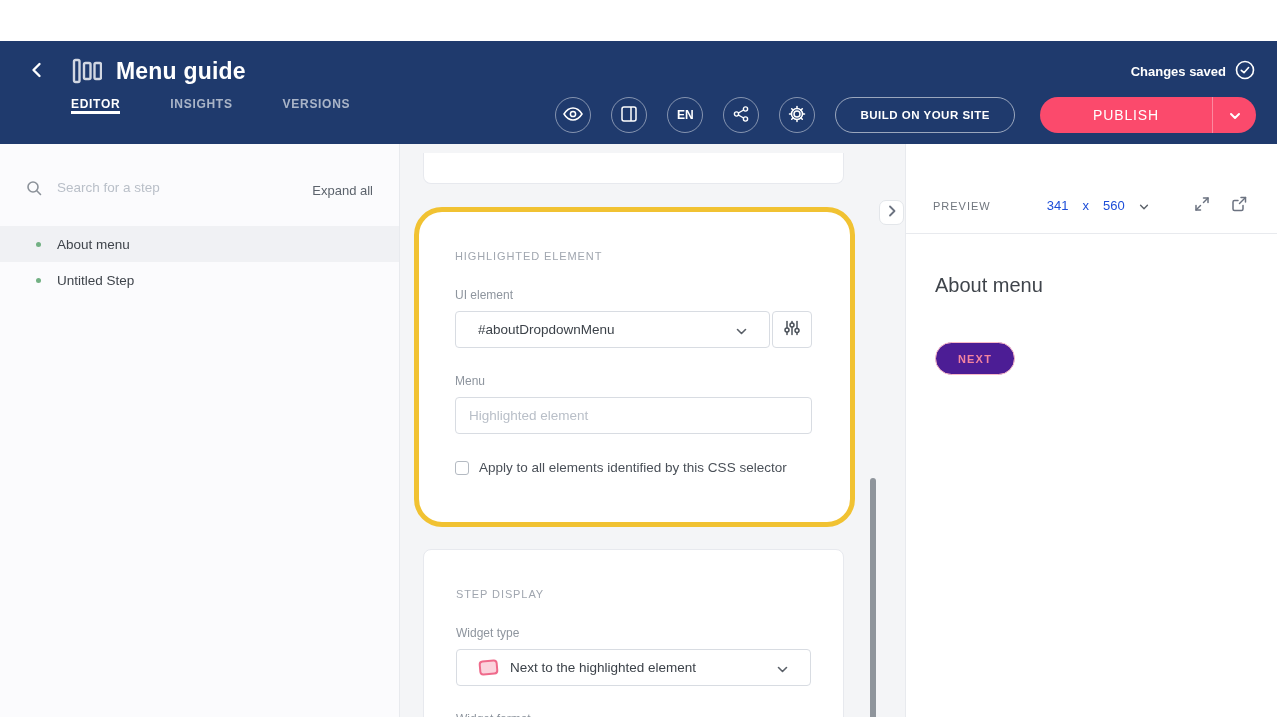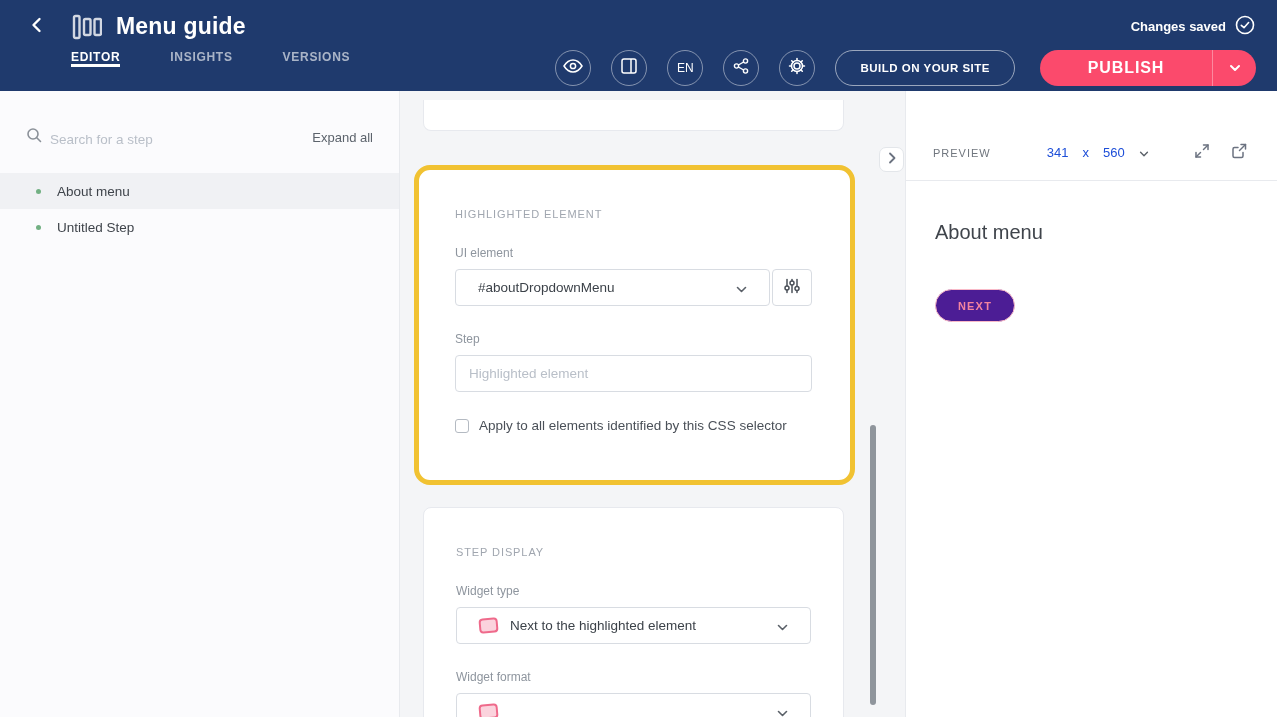--- a/index.html
+++ b/index.html
@@ -1,64 +1,64 @@
 <!DOCTYPE html>
 <html><head>
 <meta charset="utf-8">
 <style>
   * { margin:0; padding:0; box-sizing:border-box; }
   html,body { width:1277px; height:717px; overflow:hidden; background:#fff;
     font-family:"Liberation Sans", sans-serif; }
   .app { width:1277px; height:717px; display:flex; flex-direction:column; overflow:hidden; }
 
   
-  .topbar { background:#1f3a6d; color:#fff; height:91px; flex:none; display:flex; flex-direction:column; }
+  .topbar { background:#1f3a6d; color:#fff; height:103px; flex:none; display:flex; flex-direction:column;margin-top:41px; }
   .tb-row1 { height:56px; display:flex; align-items:center; padding:4px 22px 0 28px; }
   .back-btn { background:none; border:none; cursor:pointer; display:flex; align-items:center; }
   .logo { margin-left:26px; display:flex; align-items:center; }
   .tb-title { margin-left:14px; font-size:23px; font-weight:bold; letter-spacing:.2px; }
   .changes { margin-left:auto; display:flex; align-items:center; gap:9px; font-size:13px; font-weight:bold; }
   .tb-row2 { height:47px; display:flex; align-items:flex-start; padding:0 21px 0 71px; }
   .tabs { display:flex; gap:50px; padding-bottom:6px; }
   .tab { display:flex; align-items:center; font-size:12px; font-weight:bold; letter-spacing:.7px;
     color:rgba(255,255,255,.62); cursor:pointer; border-bottom:3px solid transparent; }
   .tab.active { color:#fff; border-bottom:3px solid #fff; }
   .tb-actions { margin-left:auto; display:flex; align-items:center; gap:20px; }
   .icon-circle { width:36px; height:36px; border-radius:50%; border:1px solid rgba(255,255,255,.45);
     background:transparent; color:#fff; display:flex; align-items:center; justify-content:center; cursor:pointer; flex:none; }
-  .lang-txt { font-size:12px; font-weight:normal; color:#fff; }
+  .lang-txt { font-size:12px; font-weight:bold; color:#fff; }
   .build-btn { height:36px; padding:0 24px; border-radius:18px; border:1px solid rgba(255,255,255,.55);
     background:transparent; color:#fff; font-size:11.5px; font-weight:bold; letter-spacing:.5px; cursor:pointer; }
   .publish-group { display:flex; height:36px; margin-left:5px; }
   .publish-main { background:#fb4a6c; color:#fff; border:none; border-radius:18px 0 0 18px; width:172px;
-    font-size:16px; font-weight:bold; letter-spacing:.9px; cursor:pointer; }
+    font-size:14px; font-weight:normal; letter-spacing:.9px; cursor:pointer; }
   .publish-caret { background:#fb4a6c; border:none; border-left:1px solid rgba(255,255,255,.35);
     border-radius:0 18px 18px 0; width:44px; display:flex; align-items:center; justify-content:center; cursor:pointer; }
 
   
   .body { flex:1; display:flex; min-height:0; }
 
   
   .sidebar { width:400px; flex:none; background:#fbfbfd; border-right:1px solid #e8eaee; }
   .sb-header { display:flex; align-items:center; padding:36px 26px 0 26px; }
-  .search-box { display:flex; align-items:flex-end; gap:8px; flex:1; }
+  .search-box { display:flex; align-items:flex-start; gap:15px; flex:1; }
   .search-box input { border:none; outline:none; background:transparent; font-size:13.5px; color:#3f444b; width:170px; }
   .search-box input::placeholder { color:#b9bfc8; }
   .expand-all { font-size:13px; color:#5c636c; background:none; border:none; cursor:pointer; }
   .step-list { margin-top:26px; }
   .step-item { height:36px; display:flex; align-items:center; padding-left:36px; font-size:13.5px; color:#3f444b; cursor:pointer; }
   .step-item.active { background:#f0f1f4; }
   .dot { width:5px; height:5px; border-radius:50%; background:#72b083; margin-right:16px; flex:none; }
 
   
   .editor { flex:1; background:#f4f5f7; position:relative; overflow:hidden; }
   .card { background:#fff; border:1px solid #e7e9ee; border-radius:8px; width:421px; margin-left:23px; }
   .partial-card { margin-top:9px; height:31px; border-top:none; border-radius:0 0 8px 8px; }
-  .hl-card { margin-top:34px; margin-left:14px; width:441px; height:320px; background:#fff;
-    border:5px solid #f1c232; border-radius:16px; padding:38px 38px 0 36px; }
+  .hl-card { margin-top:23px; margin-left:14px; width:441px; height:320px; background:#fff;
+    border:5px solid #f1c232; border-radius:28px; padding:38px 38px 0 36px; }
   .sd-card { margin-top:22px; padding:38px 32px 30px 32px; }
   .card-title { font-size:11px; letter-spacing:.9px; color:#a0a6af; }
   .field-label { font-size:12px; color:#8e959e; margin-top:26px; }
   .control-row { display:flex; gap:2px; margin-top:9px; }
   .select { height:37px; border:1px solid #d8dce2; border-radius:4px; background:#fff; display:flex;
     align-items:center; padding:0 22px; flex:1; cursor:pointer; }
   .select-value { font-size:13.5px; color:#3c4249; flex:1; }
   .icon-btn { width:40px; height:37px; border:1px solid #d8dce2; border-radius:4px; background:#fff;
     display:flex; align-items:center; justify-content:center; flex:none; cursor:pointer; }
   .text-input { height:37px; width:100%; border:1px solid #d8dce2; border-radius:4px; margin-top:9px;
@@ -239,21 +239,21 @@
                   <line x1="8" y1="1.5" x2="8" y2="14.5"></line>
                   <line x1="13" y1="1.5" x2="13" y2="14.5"></line>
                 <circle cx="3" cy="10" r="2" fill="#fff"></circle>
                   <circle cx="8" cy="5" r="2" fill="#fff"></circle>
                   <circle cx="13" cy="10.5" r="2" fill="#fff"></circle>
               </svg>
             </span>
           </button>
         </div>
 
-        <div class="field-label">Step</div>
+        <div class="field-label">Menu</div>
         <input class="text-input" type="text" placeholder="Highlighted element" style="">
 
         <div class="checkbox-row">
           <span class="checkbox"></span>
           <span class="checkbox-label">Apply to all elements identified by this CSS selector</span>
         </div>
       </section>
 
       <section class="card sd-card">
         <div class="card-title">STEP DISPLAY</div>

